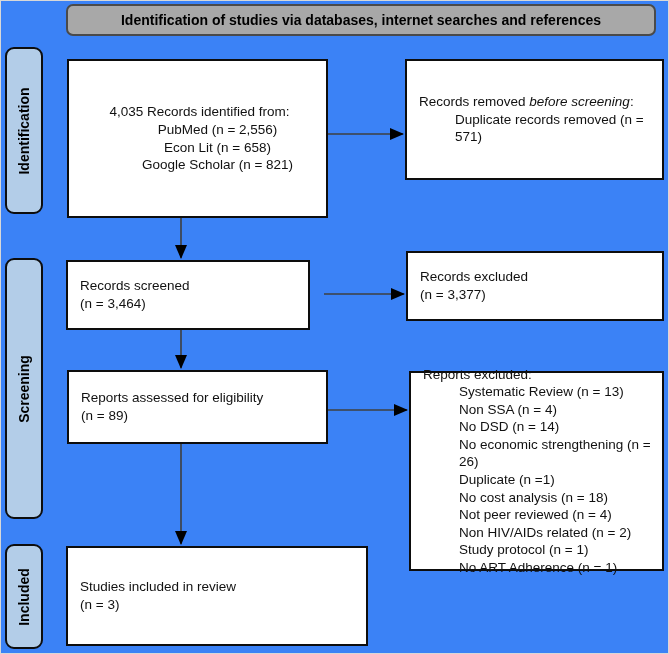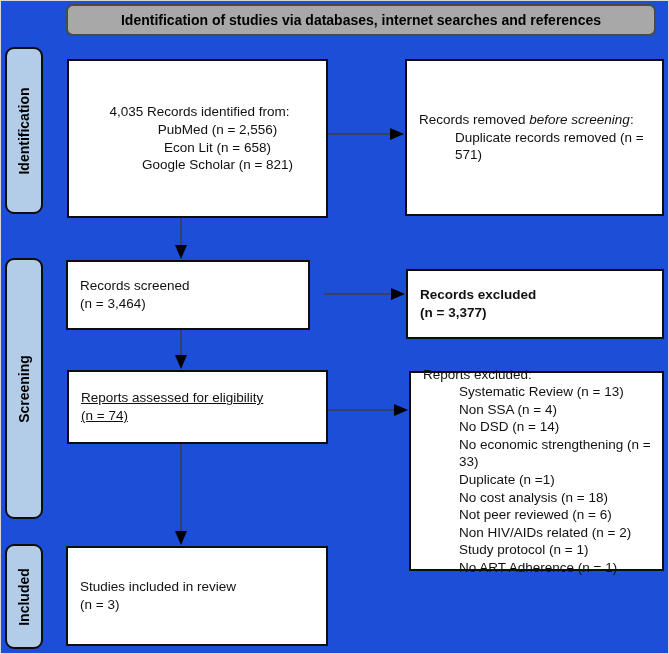--- a/index.html
+++ b/index.html
@@ -1,18 +1,18 @@
 <!DOCTYPE html>
 <html><head>
 <meta charset="utf-8">
 <style>
   html,body{margin:0;padding:0;background:#ffffff;}
   body{font-family:"Liberation Sans","DejaVu Sans",sans-serif;color:#111;}
   .canvas{
-    position:relative;width:669px;height:654px;background:#1d4ed8;
+    position:relative;width:669px;height:654px;background:#3b82f6;
     border:1px solid #d8d8d8;box-sizing:border-box;overflow:hidden;
   }
   .header{
     position:absolute;left:65px;top:3px;width:590px;height:32px;
     background:#a8a8a8;border:2px solid #4a4a4a;border-radius:7px;
     box-sizing:border-box;display:flex;align-items:center;justify-content:center;
     font-weight:bold;font-size:14px;color:#000;
   }
   .stage{
     position:absolute;width:38px;background:#b3cde8;border:2px solid #0d0d0d;
@@ -24,26 +24,26 @@
   .stage-identification{left:4px;top:46px;height:167px;}
   .stage-screening{left:4px;top:257px;height:261px;}
   .stage-included{left:4px;top:543px;height:105px;}
   .box{
     position:absolute;background:#fff;border:2px solid #0d0d0d;box-sizing:border-box;
     display:flex;flex-direction:column;justify-content:center;
     font-size:13.5px;line-height:1.3;padding:6px 8px 6px 12px;
   }
   .box .indent{padding-left:36px;}
   .box-records-identified{left:66px;top:58px;width:261px;height:159px;align-items:center;}
-  .box-records-removed{left:404px;top:58px;width:259px;height:157px;}
+  .box-records-removed{left:404px;top:58px;width:259px;height:121px;}
   .box-records-screened{left:65px;top:259px;width:244px;height:70px;}
-  .box-records-excluded{left:405px;top:268px;width:258px;height:70px;font-weight:bold;}
-  .box-reports-assessed{left:66px;top:369px;width:261px;height:74px;text-decoration:underline;}
+  .box-records-excluded{left:405px;top:250px;width:258px;height:70px;}
+  .box-reports-assessed{left:66px;top:369px;width:261px;height:74px;}
   .box-reports-excluded{left:408px;top:370px;width:255px;height:200px;}
-  .box-studies-included{left:65px;top:545px;width:262px;height:100px;}
+  .box-studies-included{left:65px;top:545px;width:302px;height:100px;}
   .italic{font-style:italic;}
   svg.arrows{position:absolute;left:0;top:0;width:669px;height:654px;pointer-events:none;}
 </style>
 </head>
 <body>
 
 <div class="canvas">
 
   <div class="header">
     <span>Identification of studies via databases, internet searches and references</span>
@@ -76,32 +76,32 @@
     <div>(n = 3,464)</div>
   </div>
 
   <div class="box box-records-excluded">
     <div>Records excluded</div>
     <div>(n = 3,377)</div>
   </div>
 
   <div class="box box-reports-assessed">
     <div>Reports assessed for eligibility</div>
-    <div>(n = 74)</div>
+    <div>(n = 89)</div>
   </div>
 
   <div class="box box-reports-excluded">
     <div>Reports excluded:</div>
     <div class="indent">Systematic Review (n = 13)</div>
     <div class="indent">Non SSA (n = 4)</div>
     <div class="indent">No DSD (n = 14)</div>
-    <div class="indent">No economic strengthening (n = 33)</div>
+    <div class="indent">No economic strengthening (n = 26)</div>
     <div class="indent">Duplicate (n =1)</div>
     <div class="indent">No cost analysis (n = 18)</div>
-    <div class="indent">Not peer reviewed (n = 6)</div>
+    <div class="indent">Not peer reviewed (n = 4)</div>
     <div class="indent">Non HIV/AIDs related (n = 2)</div>
     <div class="indent">Study protocol (n = 1)</div>
     <div class="indent">No ART Adherence (n = 1)</div>
   </div>
 
   <div class="box box-studies-included">
     <div>Studies included in review</div>
     <div>(n = 3)</div>
   </div>
 

